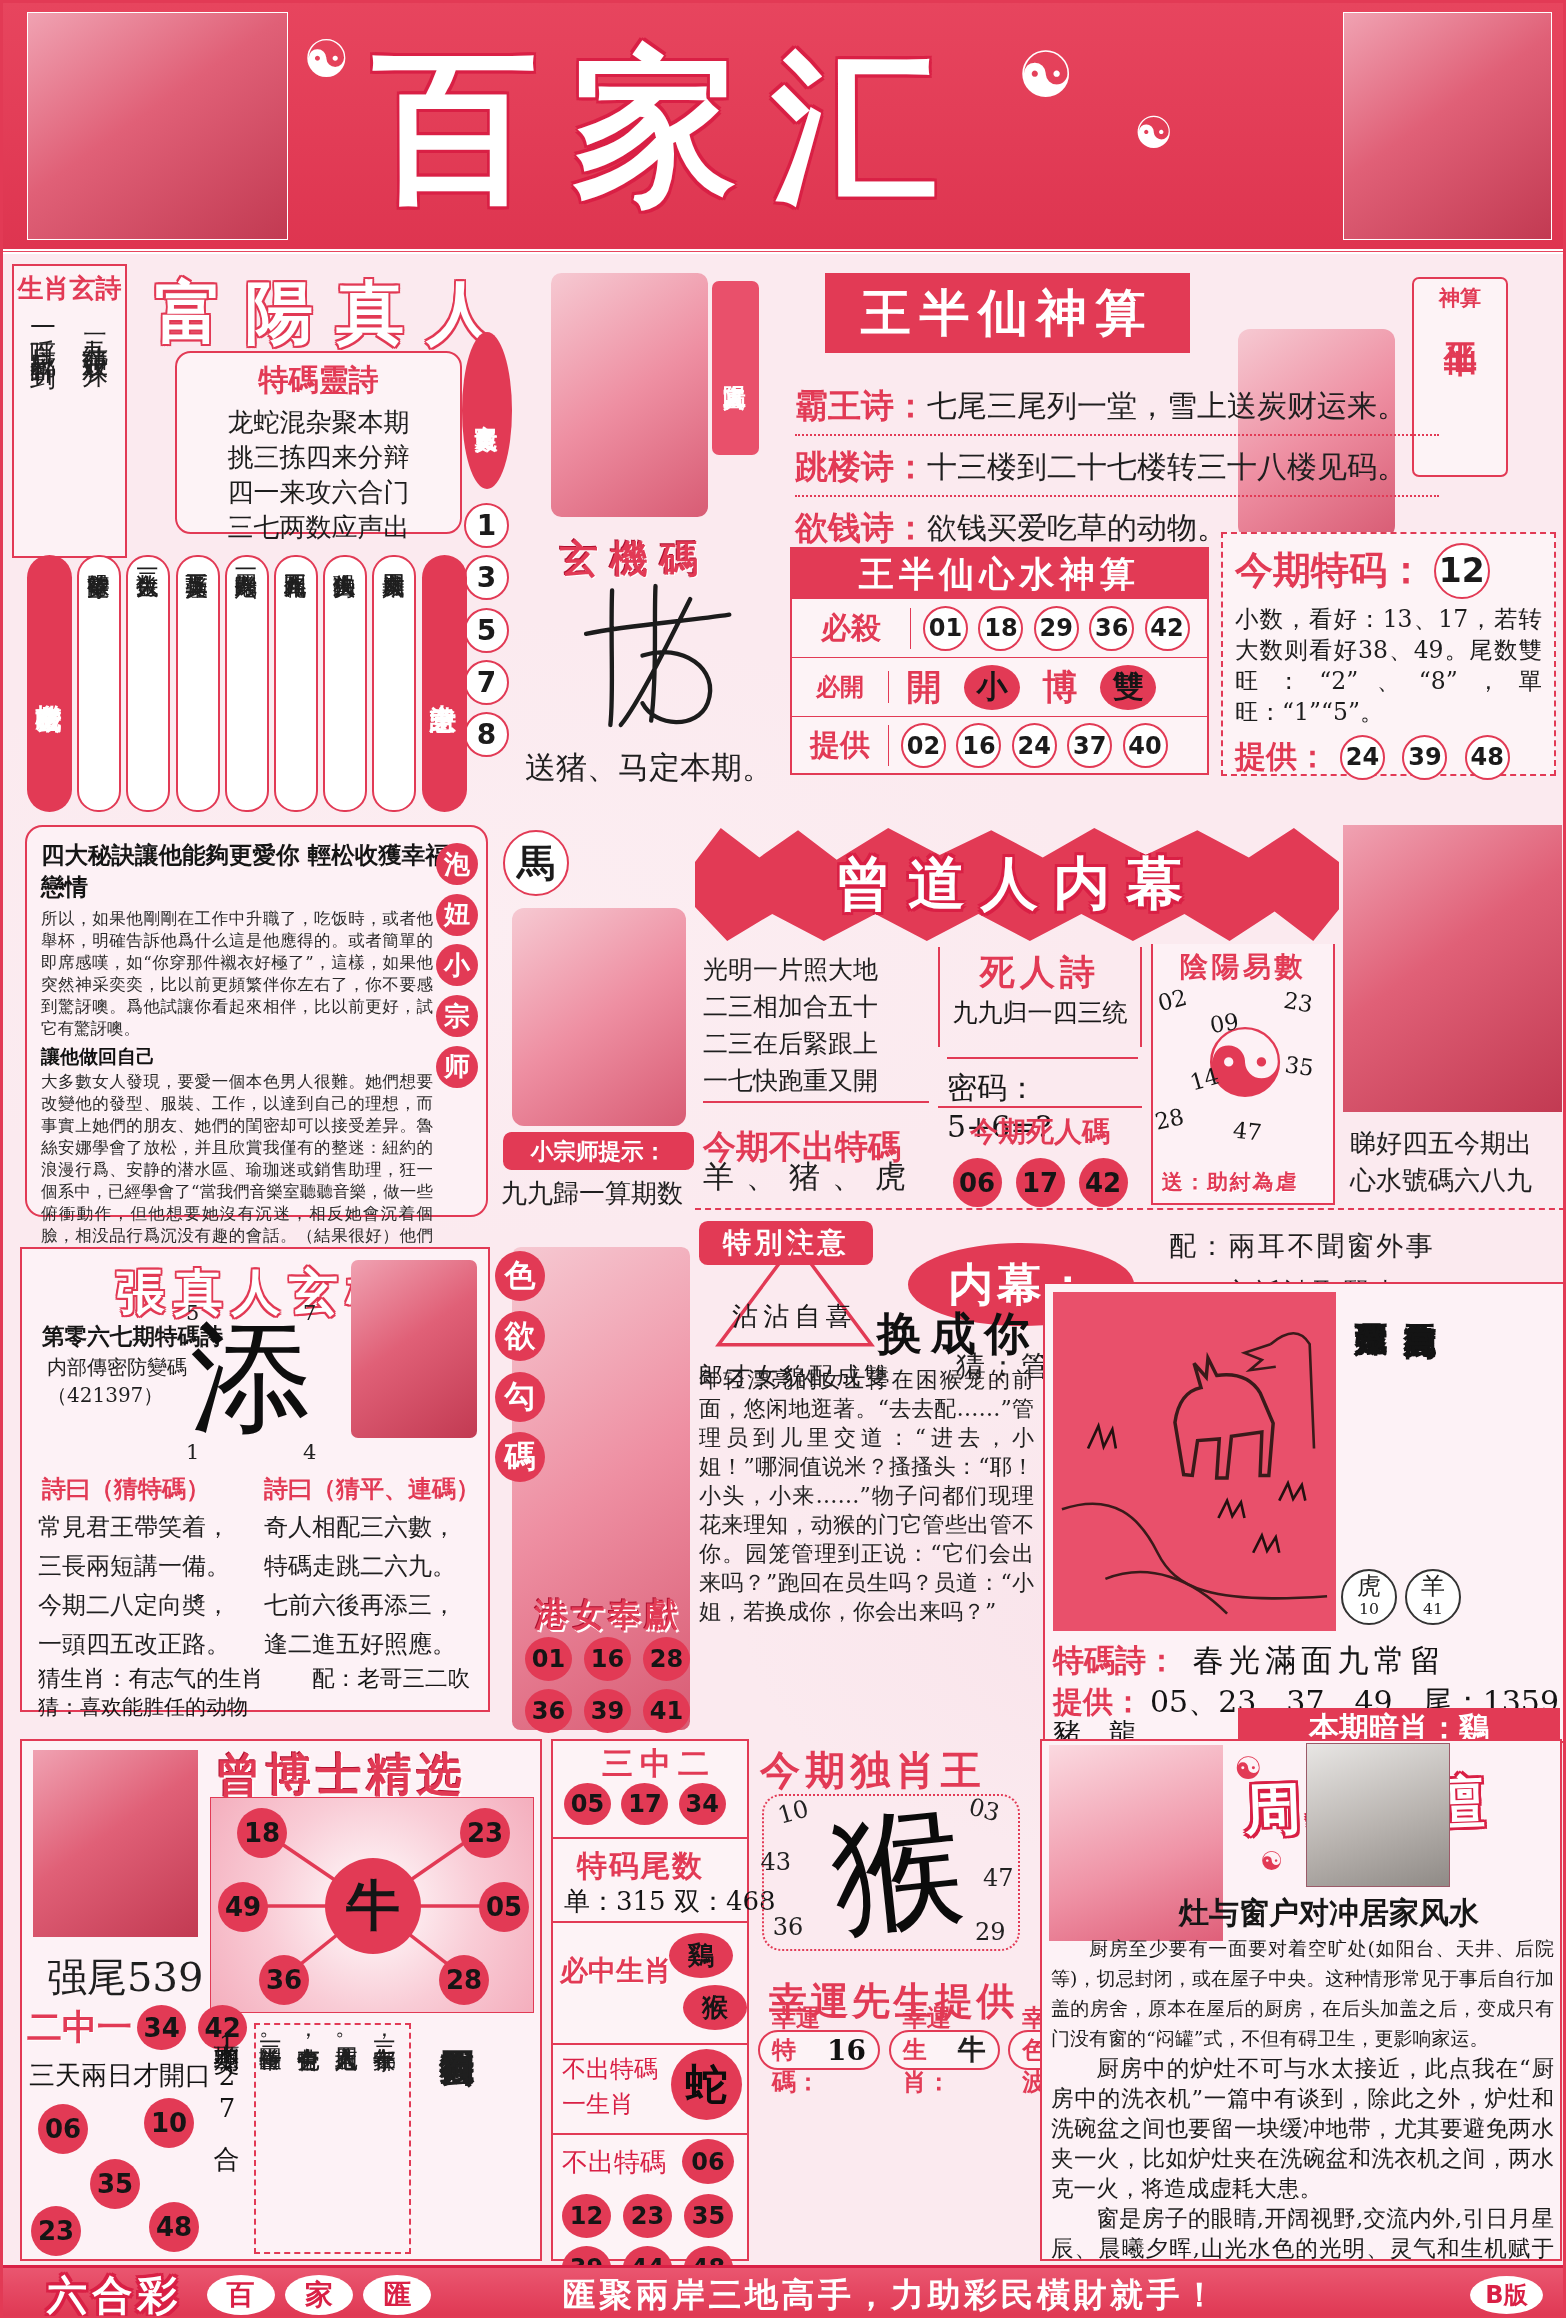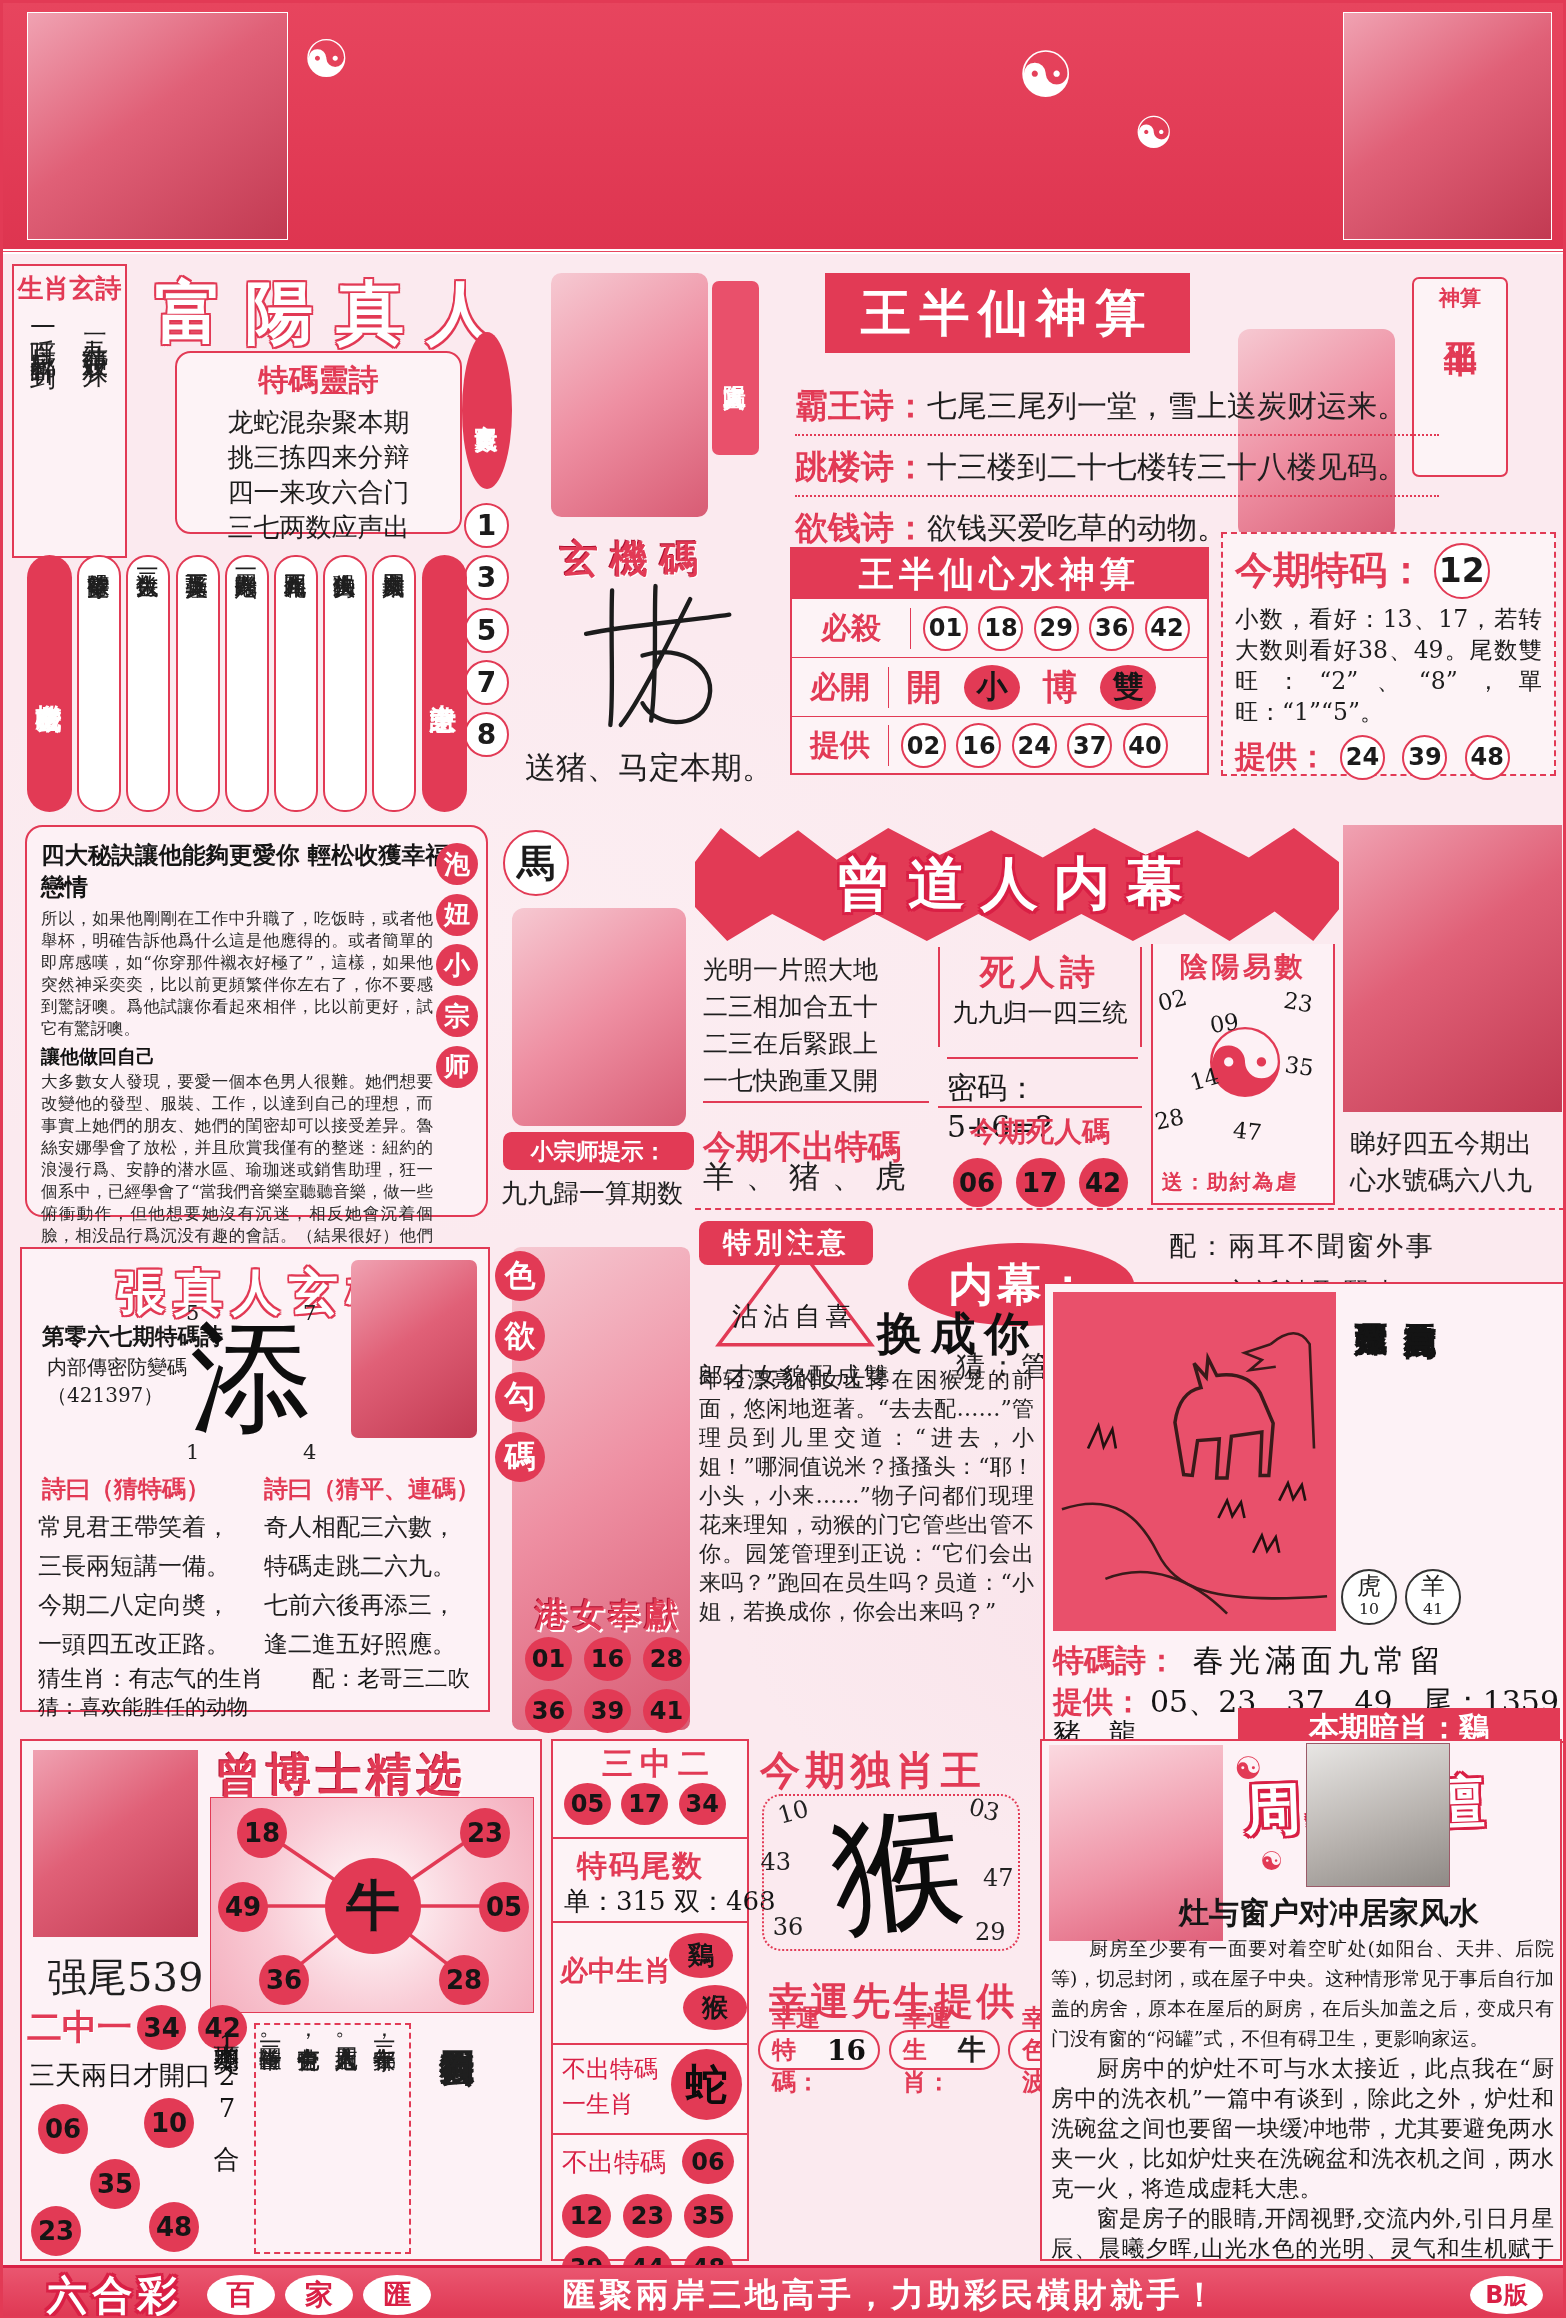--- a/index.html
+++ b/index.html
@@ -37,20 +37,21 @@
 </head>
 <body>
 
 <div class="page">
 
   <div class="abs" style="left:0;top:0;width:1566px;height:251px;background:linear-gradient(180deg,#e7455e,#de3550);border-bottom:5.2px double #fff;">
     <div class="abs photo" style="left:24px;top:8.7px;width:261px;height:228px;border:1.7px solid #fff;"></div>
     <span class="abs" style="left:300px;top:26px;font-size:52px;color:#fff;">☯</span>
     <span class="abs" style="left:1014px;top:35px;font-size:64px;color:#fff;">☯</span>
     <span class="abs" style="left:1131px;top:104px;font-size:44px;color:#fff;">☯</span>
+    <div class="abs bubble2" style="left:339px;top:24px;width:661px;text-align:center;font-size:165px;letter-spacing:35px;line-height:200px;">百家汇</div>
     <div class="abs photo" style="left:1340px;top:8.7px;width:209px;height:228px;border:1.7px solid #fff;"></div>
   </div>
 
   <div class="abs box" style="left:9px;top:261px;width:115px;height:294px;background:#fdf2f5;">
     <div class="rt" style="font-size:26px;text-align:center;margin-top:5.2px;">生肖玄詩</div>
     <div class="vert hand" style="height:235px;margin:7px auto 0;font-size:26px;line-height:52px;letter-spacing:5.2px;">
       <div>三九结伴双双开</div>
       <div>一呼百应都听到</div>
     </div>
   </div>
@@ -125,21 +126,21 @@
       <div class="rt" style="width:119px;text-align:center;font-size:30px;border-right:1.7px solid var(--red);">必殺</div>
       <div class="row" style="gap:10.4px;padding-left:12px;">
         <div class="co" style="width:45px;height:45px;font-size:24px;">01</div>
         <div class="co" style="width:45px;height:45px;font-size:24px;">18</div>
         <div class="co" style="width:45px;height:45px;font-size:24px;">29</div>
         <div class="co" style="width:45px;height:45px;font-size:24px;">36</div>
         <div class="co" style="width:45px;height:45px;font-size:24px;">42</div>
       </div>
     </div>
     <div class="row" style="height:59px;border-bottom:1.7px solid var(--red);">
-      <div class="rt" style="width:97px;text-align:center;font-size:30px;border-right:1.7px solid var(--red);">必開</div>
+      <div class="rt" style="width:97px;text-align:center;font-size:24px;border-right:1.7px solid var(--red);">必開</div>
       <div class="row" style="gap:22.6px;padding-left:17.4px;">
         <div class="rt" style="font-size:35px;">開</div>
         <div class="cf" style="width:56px;height:45px;border-radius:50%;font-size:31px;">小</div>
         <div class="rt" style="font-size:35px;">博</div>
         <div class="cf" style="width:56px;height:45px;border-radius:50%;font-size:31px;">雙</div>
       </div>
     </div>
     <div class="row" style="height:57px;">
       <div class="rt" style="width:97px;text-align:center;font-size:30px;border-right:1.7px solid var(--red);">提供</div>
       <div class="row" style="gap:10.4px;padding-left:12px;">

